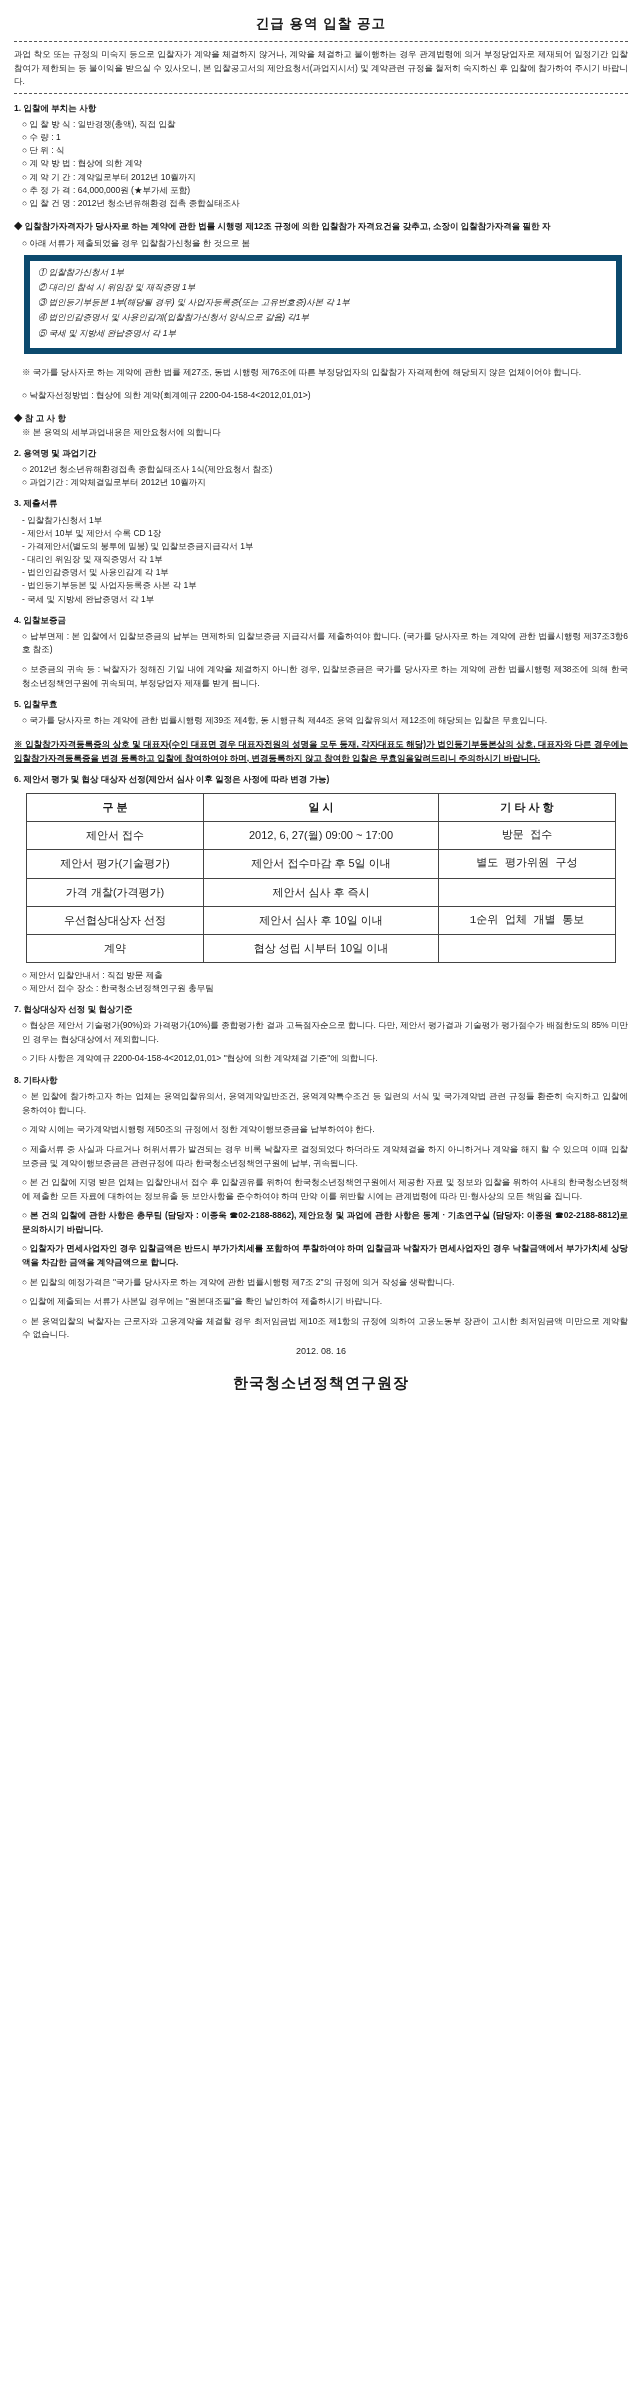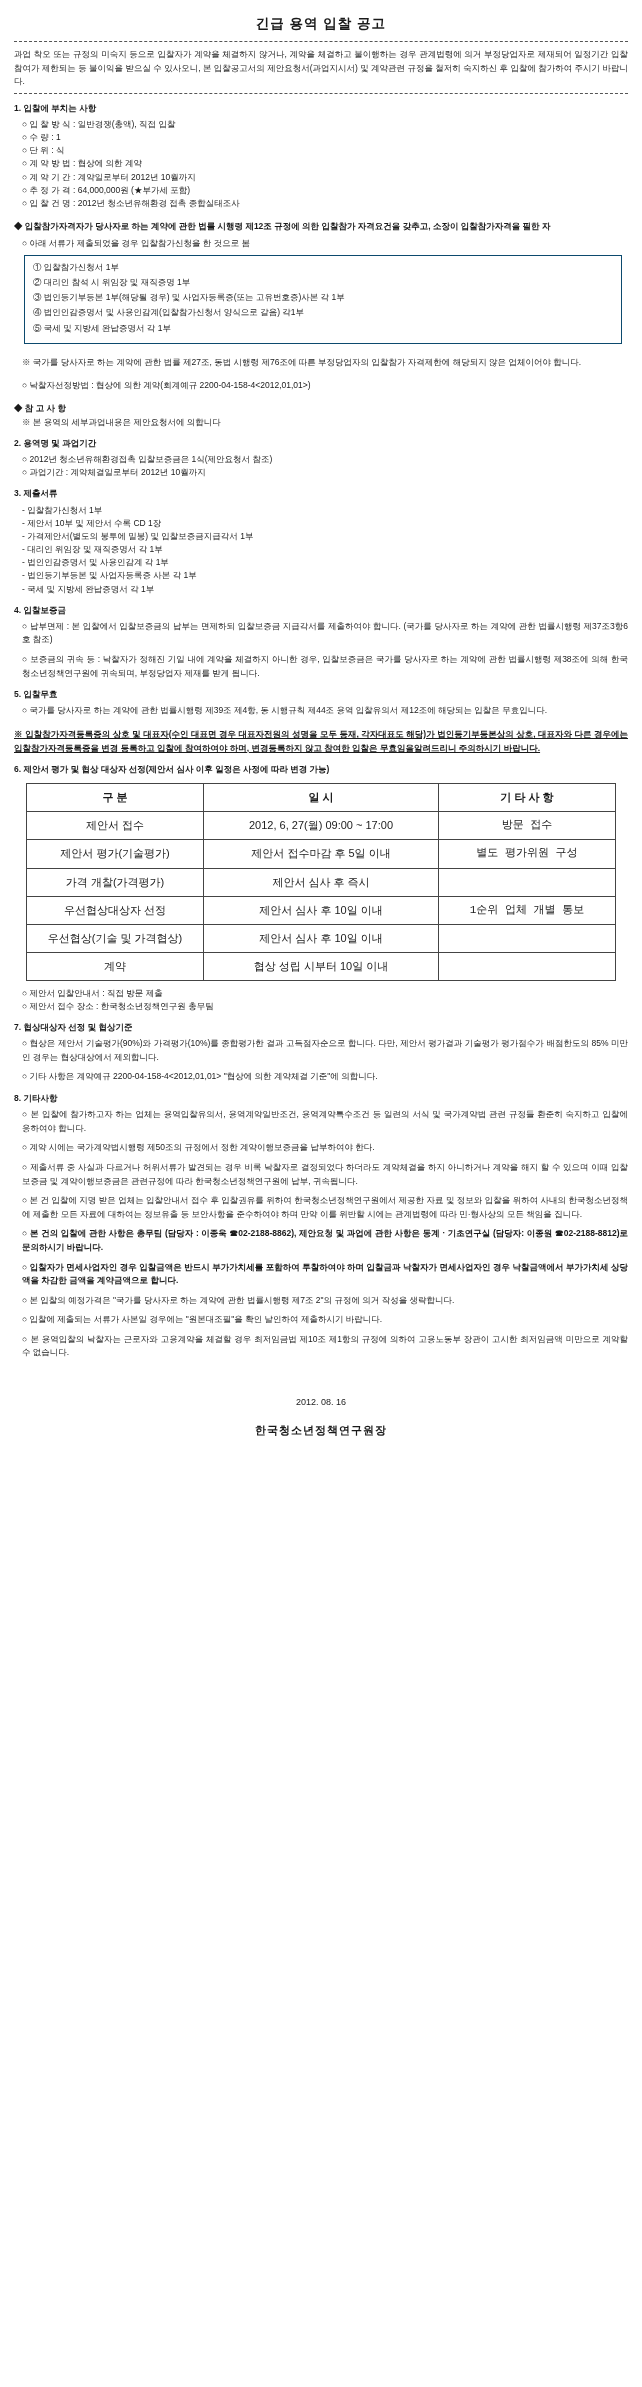--- a/index.html
+++ b/index.html
@@ -42,23 +42,24 @@
     margin-top: 8px;
     font-weight: bold;
   }
   .blk {
     margin-top: 3px;
   }
   .ind1 { padding-left: 8px; }
   .bold { font-weight: bold; }
   .ul { text-decoration: underline; }
   .box {
-    border: 1px solid #0c4a6e;
+    border: 6px solid #0c4a6e;
     padding: 5px 8px 6px 8px;
     margin: 5px 6px 6px 10px;
+    font-style: italic;
   }
   .box p { margin: 0 0 2px 0; }
   .spacer6 { height: 6px; }
   .spacer10 { height: 10px; }
   table.sched {
     border-collapse: collapse;
     width: 96%;
     margin: 7px auto 6px auto;
     font-size: 11px;
   }
@@ -69,27 +70,27 @@
     vertical-align: middle;
   }
   table.sched th {
     font-weight: bold;
   }
   table.sched td.c1 { width: 30%; }
   table.sched td.c2 { width: 40%; text-align: center; }
   table.sched td.c3 { width: 30%; font-family: Liberation Mono, monospace; }
   .footer-date {
     text-align: center;
-    margin-top: 36px;
+    margin-top: 3px;
     font-size: 9px;
   }
   .footer-org {
     text-align: center;
     margin-top: 12px;
-    font-size: 11px;
+    font-size: 15px;
     font-weight: bold;
     letter-spacing: 1px;
   }
 </style>
 </head>
 <body>
 
 <div class="page">
 
   <div class="doc-title">긴급 용역 입찰 공고</div>
@@ -123,21 +124,21 @@
   <div class="para ind1">※ 국가를 당사자로 하는 계약에 관한 법률 제27조, 동법 시행령 제76조에 따른 부정당업자의 입찰참가 자격제한에 해당되지 않은 업체이어야 합니다.</div>
 
   <div class="spacer10"></div>
   <div class="ind1">○ 낙찰자선정방법 : 협상에 의한 계약(회계예규 2200-04-158-4&lt;2012,01,01&gt;)</div>
 
   <div class="spacer10"></div>
   <div class="bold">◆ 참 고 사 항</div>
   <div class="ind1">※ 본 용역의 세부과업내용은 제안요청서에 의합니다</div>
 
   <div class="sect">2. 용역명 및 과업기간</div>
-  <div class="blk ind1">○ 2012년 청소년유해환경접촉 입찰보증금은 1식(제안요청서 참조)</div>
+  <div class="blk ind1">○ 2012년 청소년유해환경접촉 종합실태조사 1식(제안요청서 참조)</div>
   <div class="ind1">○ 과업기간 : 계약체결일로부터 2012년 10월까지</div>
 
   <div class="sect">3. 제출서류</div>
   <div class="blk ind1">- 입찰참가신청서 1부</div>
   <div class="ind1">- 제안서 10부 및 제안서 수록 CD 1장</div>
   <div class="ind1">- 가격제안서(별도의 봉투에 밀봉) 및 입찰보증금지급각서 1부</div>
   <div class="ind1">- 대리인 위임장 및 재직증명서 각 1부</div>
   <div class="ind1">- 법인인감증명서 및 사용인감계 각 1부</div>
   <div class="ind1">- 법인등기부등본 및 사업자등록증 사본 각 1부</div>
   <div class="ind1">- 국세 및 지방세 완납증명서 각 1부</div>
@@ -178,25 +179,20 @@
         <td class="c1">가격 개찰(가격평가)</td>
         <td class="c2">제안서 심사 후 즉시</td>
         <td class="c3"></td>
       </tr>
       <tr>
         <td class="c1">우선협상대상자 선정</td>
         <td class="c2">제안서 심사 후 10일 이내</td>
         <td class="c3">1순위 업체 개별 통보</td>
       </tr>
       <tr>
-        <td class="c1">우선협상(기술 및 가격협상)</td>
-        <td class="c2">제안서 심사 후 10일 이내</td>
-        <td class="c3"></td>
-      </tr>
-      <tr>
         <td class="c1">계약</td>
         <td class="c2">협상 성립 시부터 10일 이내</td>
         <td class="c3"></td>
       </tr>
     </tbody>
   </table>
 
   <div class="ind1">○ 제안서 입찰안내서 : 직접 방문 제출</div>
   <div class="ind1">○ 제안서 접수 장소 : 한국청소년정책연구원 총무팀</div>
 

